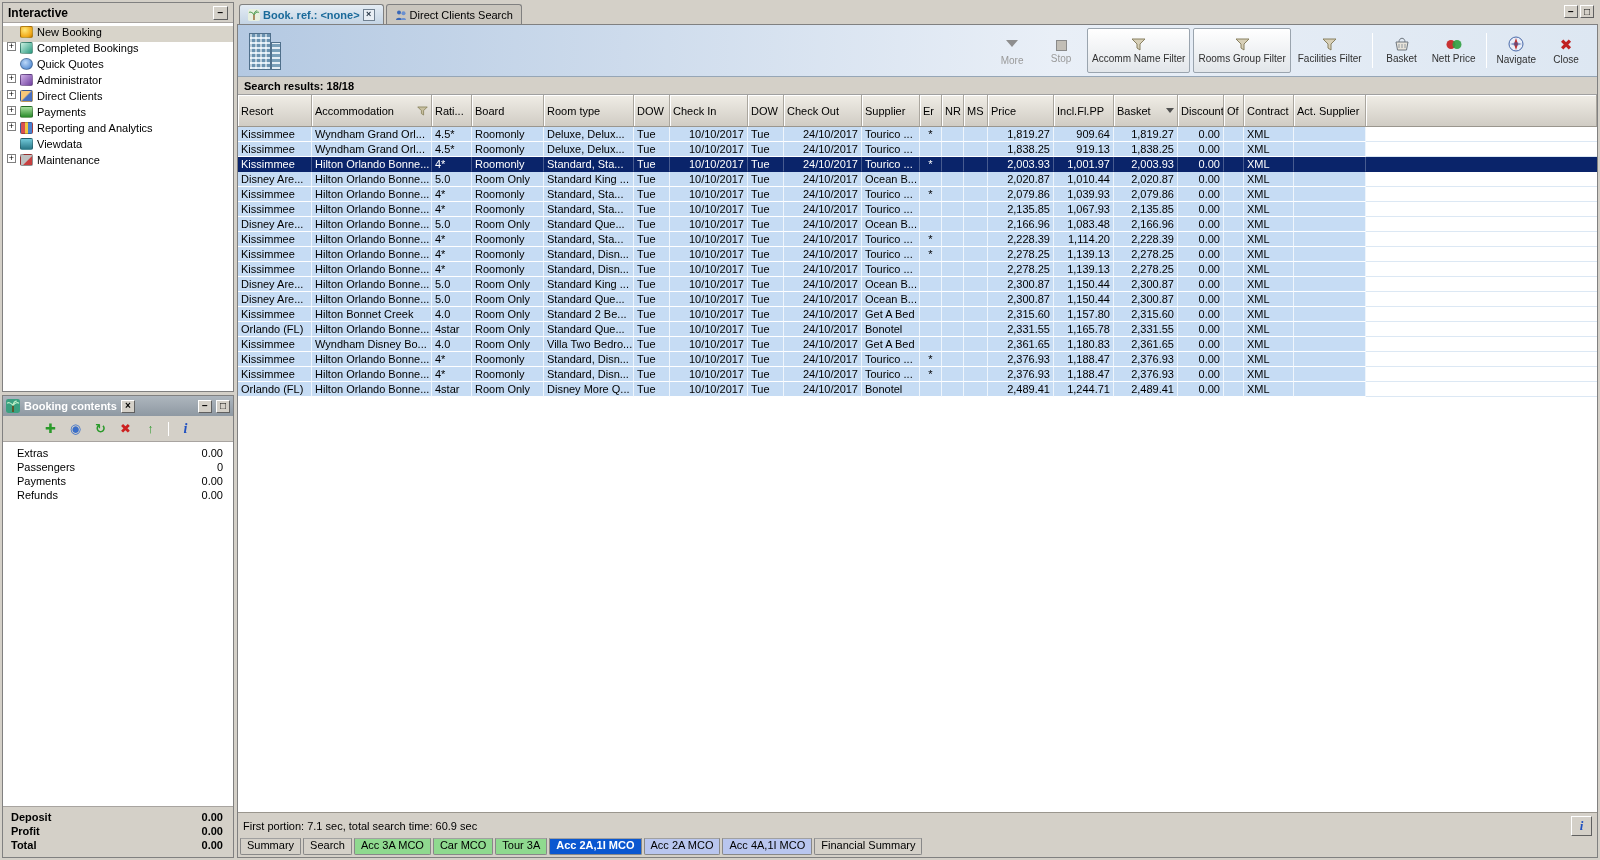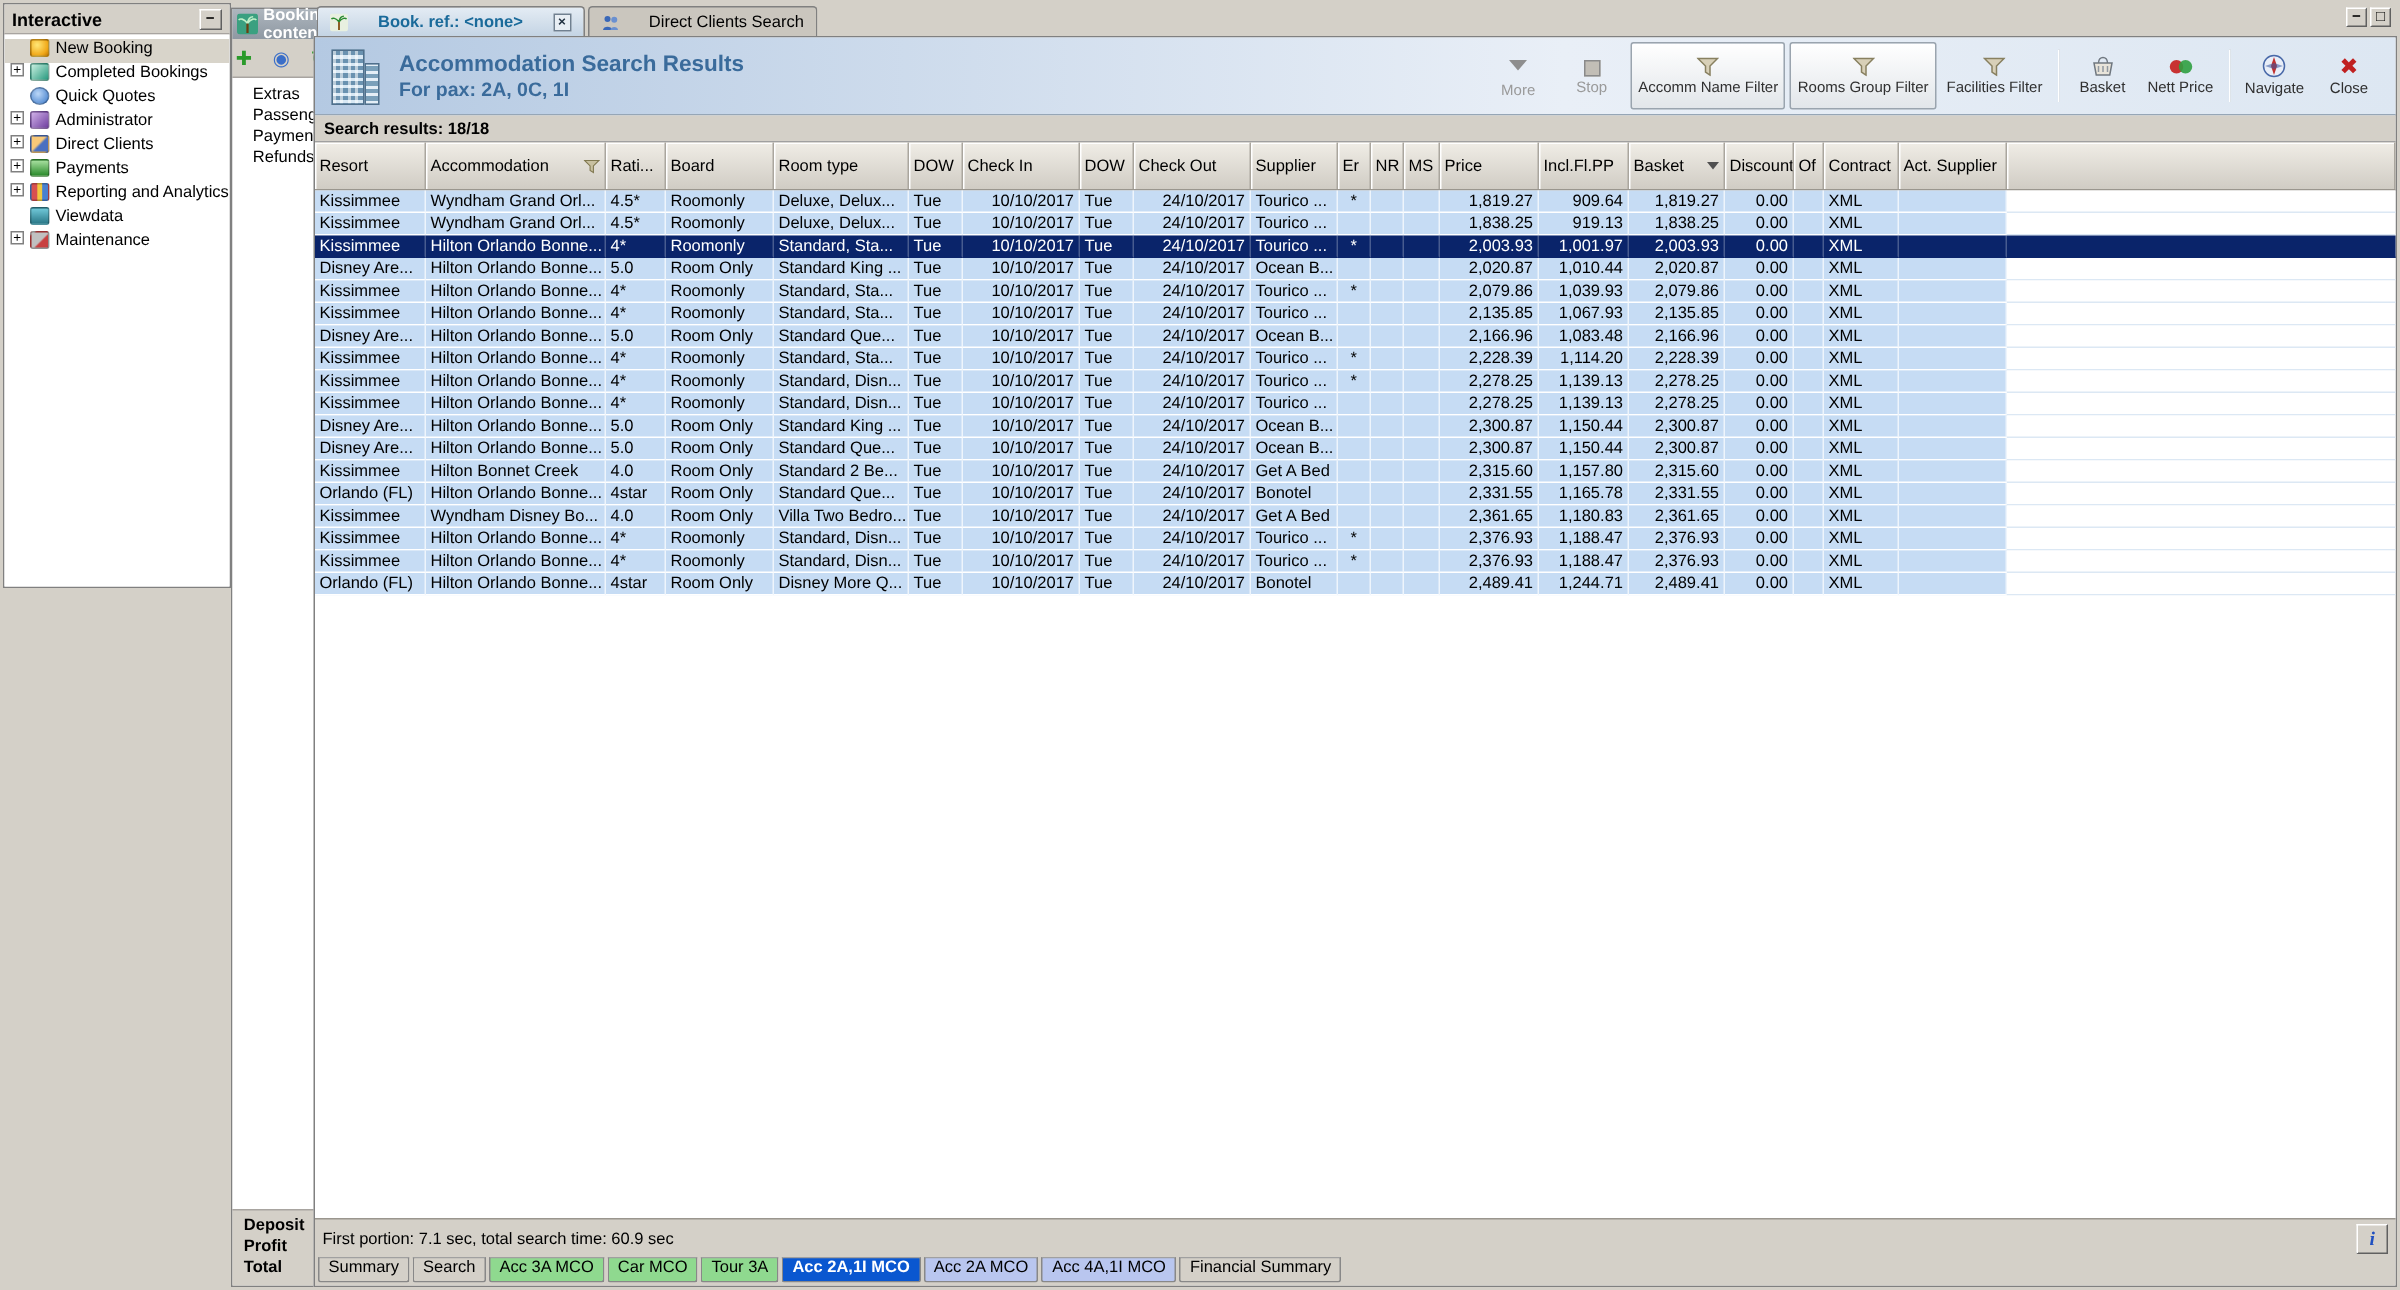--- a/index.html
+++ b/index.html
@@ -20,21 +20,21 @@
 
   
   .menubar { height:20px; flex:none; display:flex; align-items:center; padding-left:2px; }
   .menu-item { display:inline-block; padding:2px 8px; }
   .menu-item::first-letter { text-decoration:underline; }
 
   
   .body { flex:1; min-height:0; display:flex; padding:2px; gap:3px; }
 
   
-  .left-col { width:204px; flex:none; display:flex; flex-direction:row; }
+  .left-col { width:232px; flex:none; display:flex; flex-direction:column; }
   .panel-interactive { height:390px; flex:none; border:1px solid #808080; background:#fff; display:flex; flex-direction:column; }
   .panel-header { height:20px; flex:none; background:#d4d0c8; border-bottom:1px solid #a8a4a0; display:flex; align-items:center; padding:0 5px; font-weight:bold; font-size:12px; }
   .panel-header .mini-btn { margin-left:auto; width:15px; height:14px; background:#d4d0c8; border:1px solid; border-color:#fff #606060 #606060 #fff; display:flex; align-items:center; justify-content:center; font-size:10px; line-height:1; }
   .tree { flex:1; background:#fff; padding-top:3px; overflow:hidden; }
   .tree-item { height:16px; display:flex; align-items:flex-start; gap:4px; padding-left:4px; cursor:default; }
   .tree-item.selected { background:#d8d4ca; }
   .expander { width:9px; height:9px; flex:none; border:1px solid #808080; background:#fff; font-size:9px; line-height:7px; text-align:center; visibility:hidden; }
   .expander::before { content:"+"; }
   .tree-item.expandable .expander { visibility:visible; }
   .tree-icon { width:13px; height:12px; flex:none; border-radius:2px; border:1px solid rgba(0,0,0,.25); }
@@ -63,21 +63,21 @@
   .ic-info { color:#2050c0; font-family:"Liberation Serif",serif; font-style:italic; font-size:14px; }
   .booking-rows { flex:none; background:#fff; padding:4px 0; }
   .brow { display:flex; justify-content:space-between; padding:1px 10px 1px 14px; }
   .booking-spacer { flex:1; background:#fff; }
   .booking-totals { flex:none; background:#d4d0c8; border-top:1px solid #a8a4a0; padding:3px 10px 5px 8px; }
   .trow { display:flex; justify-content:space-between; font-weight:bold; padding:1px 0; }
 
   
   .main-col { flex:1; min-width:0; display:flex; flex-direction:column; }
   .doc-tabbar { height:22px; flex:none; display:flex; align-items:flex-end; gap:2px; padding-left:2px; position:relative; }
-  .doc-tab { height:20px; display:flex; align-items:center; gap:20px; padding:0 8px; border:1px solid #808080; border-bottom:none; border-radius:3px 3px 0 0; background:#cac6be; white-space:nowrap; }
+  .doc-tab { height:20px; display:flex; align-items:center; gap:3px; padding:0 8px; border:1px solid #808080; border-bottom:none; border-radius:3px 3px 0 0; background:#cac6be; white-space:nowrap; }
   .doc-tab.active { background:linear-gradient(180deg,#e4ecf4,#c4d4e4); color:#1a6a9a; font-weight:bold; }
   .tab-close { width:12px; height:12px; border:1px solid #708090; background:#e8eef4; color:#203040; font-size:9px; line-height:1; display:flex; align-items:center; justify-content:center; }
   .tab-close::before { content:"×"; }
   .doc-winbtns { position:absolute; right:4px; top:3px; display:flex; gap:2px; }
 
   .content { flex:1; min-height:0; border:1px solid #808080; background:#fff; display:flex; flex-direction:column; }
 
   
   .band { height:52px; flex:none; background:linear-gradient(90deg,#b4c9e2,#e9eff7 60%,#dde7f2); border-bottom:1px solid #96a6b6; display:flex; align-items:center; padding:0 8px; gap:10px; }
   .building-icon { width:38px; height:42px; position:relative; flex:none; }
@@ -280,24 +280,20 @@
           <span class="cap-btn" data-name="mdi-restore-button">□</span>
         </div>
       </div>
 
       <div class="content" data-name="search-results-view">
 
         <div class="band" data-name="results-header-band">
           <div class="building-icon" data-name="accommodation-building-icon">
             <div class="building-main"></div>
             <div class="building-tower"></div>
-          </div>
-          <div>
-            <div class="band-title" data-name="page-title">Accommodation Search Results</div>
-            <div class="band-subtitle" data-name="pax-subtitle">For pax: 2A, 0C, 1I</div>
           </div>
           <div class="band-toolbar" data-name="results-toolbar">
             <div class="tool grayed" data-name="more-button">
               <span class="more-arrow" data-name="more-arrow-icon"></span>
               <span>More</span>
             </div>
             <div class="tool grayed" data-name="stop-button">
               <span class="stop-square" data-name="stop-icon"></span>
               <span>Stop</span>
             </div>

